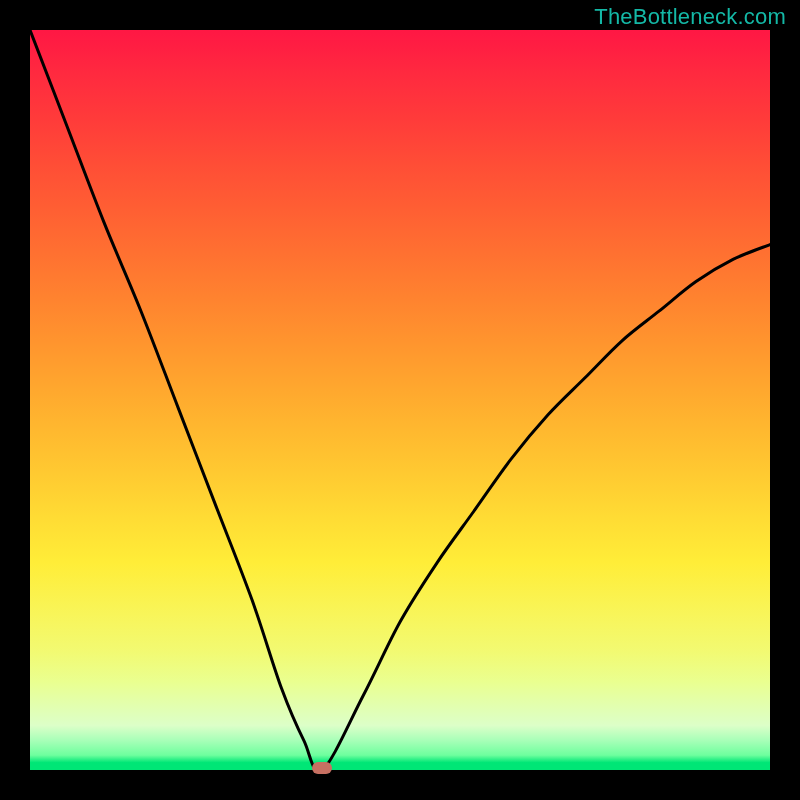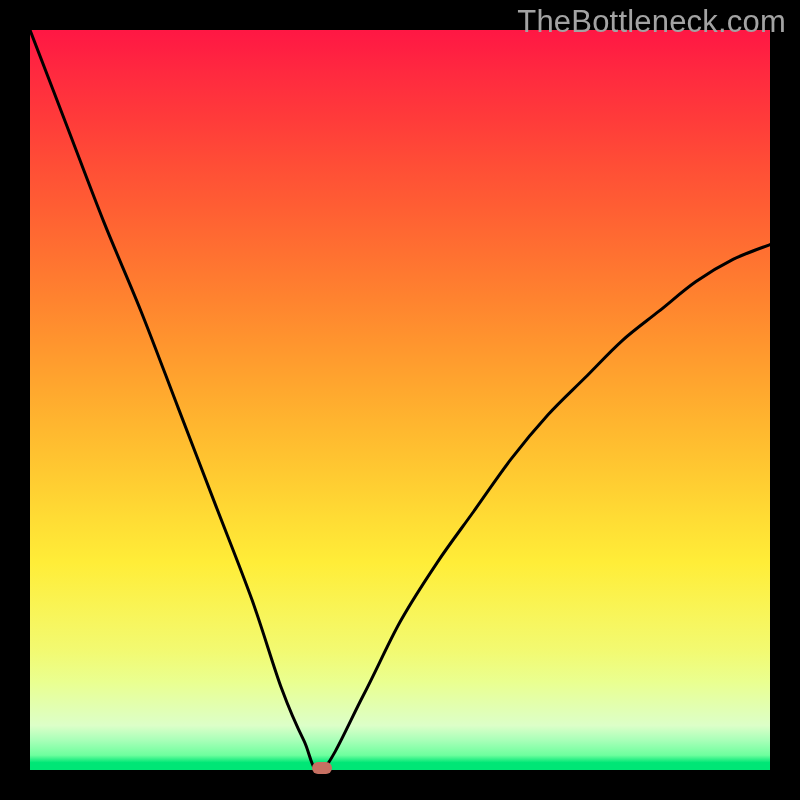--- a/index.html
+++ b/index.html
@@ -8,22 +8,22 @@
     height: 800px;
     background: #000;
     position: relative;
     font-family: Arial, sans-serif;
     overflow: hidden;
   }
   .watermark {
     position: absolute;
     top: 4px;
     right: 14px;
-    color: #a3a3a3;
-    font-size: 31px;
+    color: #14b8a6;
+    font-size: 22px;
     font-weight: 500;
     z-index: 10;
     letter-spacing: 0.2px;
   }
   .plot-area {
     position: absolute;
     left: 30px;
     top: 30px;
     width: 740px;
     height: 740px;

